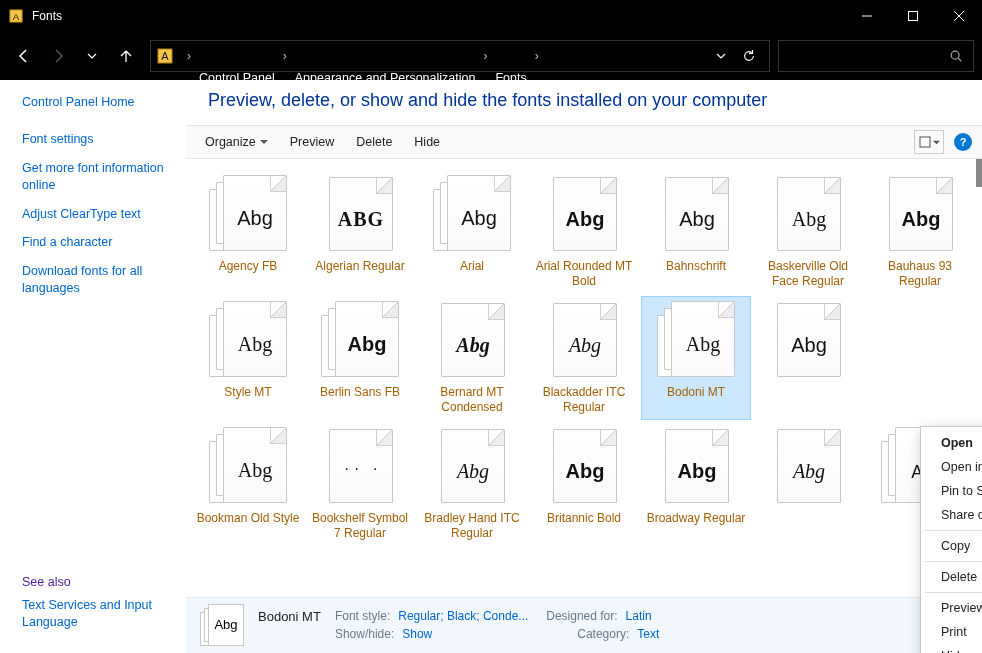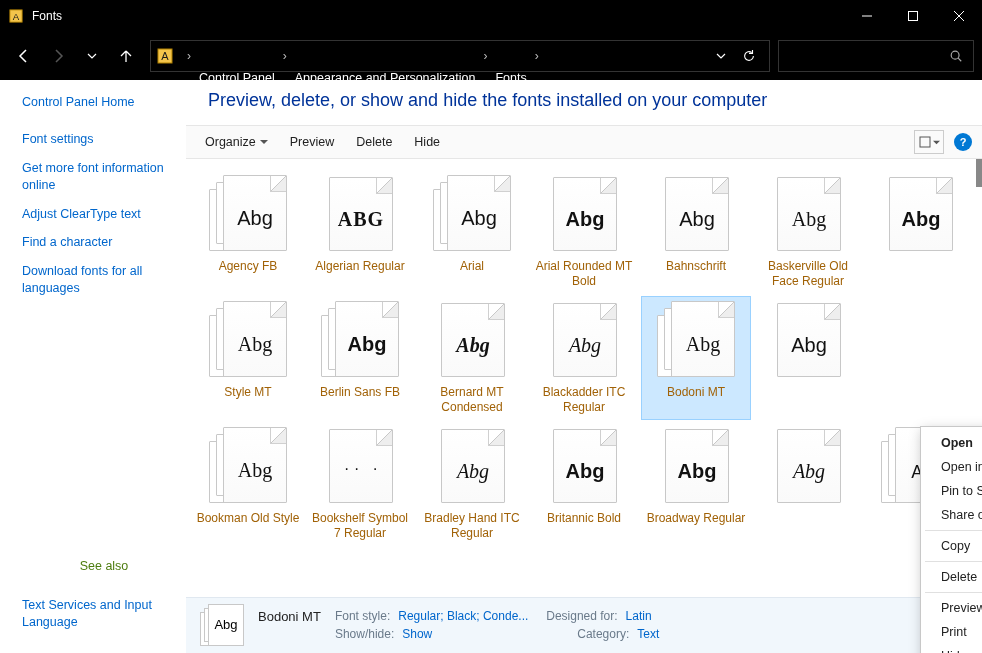--- a/index.html
+++ b/index.html
@@ -26,21 +26,21 @@
 .searchbox { width: 196px; height: 32px; background: #000; border: 1px solid #333; display: flex; align-items: center; justify-content: flex-end; padding-right: 10px; }
 .searchbox .si { color: #999; }
 
 
 .main { display: flex; height: calc(653px - 80px); background: #fff; }
 
 
 .sidebar { width: 196px; padding: 14px 0 10px 22px; font-size: 12.5px; display: flex; flex-direction: column; }
 .sidebar a { color: #0066cc; text-decoration: none; display: block; margin-bottom: 12px; line-height: 1.35; padding-right: 20px; }
 .sidebar .spacer { flex: 1; }
-.sidebar .seealso-hdr { color: #4d7c0f; margin-bottom: 24px; font-size: 12.5px; text-align: center; }
+.sidebar .seealso-hdr { color: #4c1d95; margin-bottom: 8px; font-size: 12.5px; }
 
 
 .content { flex: 1; display: flex; flex-direction: column; position: relative; }
 .page-title { color: #003399; font-size: 18px; padding: 10px 22px 14px; }
 
 
 .toolbar { height: 34px; border-top: 1px solid #e6e6e6; border-bottom: 1px solid #e6e6e6; background: #fafafa; display: flex; align-items: center; padding: 0 10px; font-size: 12.5px; gap: 4px; }
 .tbtn { padding: 4px 9px; color: #222; display: flex; align-items: center; gap: 4px; }
 .toolbar .tspacer { flex: 1; }
 .view-btn { width: 30px; height: 24px; border: 1px solid #ccc; margin-right: 6px; display: flex; align-items: center; justify-content: center; gap: 2px; }
@@ -275,20 +275,21 @@
             </div>
             <div class="font-label">Baskerville Old Face Regular</div>
           </div>
           <div class="font-item">
             <div class="font-thumb">
               <div class="sheet sh-single">
                 <div class="fold"></div>
                 <div class="abg" style="font-family:'Bauhaus 93',Arial Black,sans-serif;font-weight:900;">Abg</div>
               </div>
             </div>
+            <div class="font-label">Bauhaus 93 Regular</div>
           </div>
           <div class="font-item">
             <div class="font-thumb">
               <div class="sheet sh3"></div>
               <div class="sheet sh2"></div>
               <div class="sheet sh1">
                 <div class="fold"></div>
                 <div class="abg" style="font-family:'Bell MT',Georgia,serif;">Abg</div>
               </div>
             </div>

